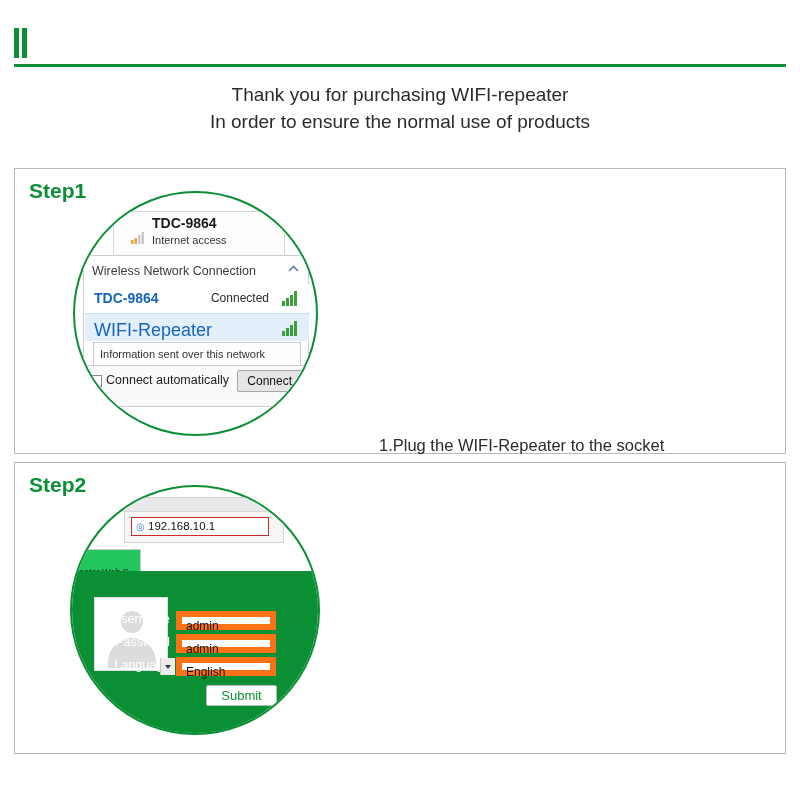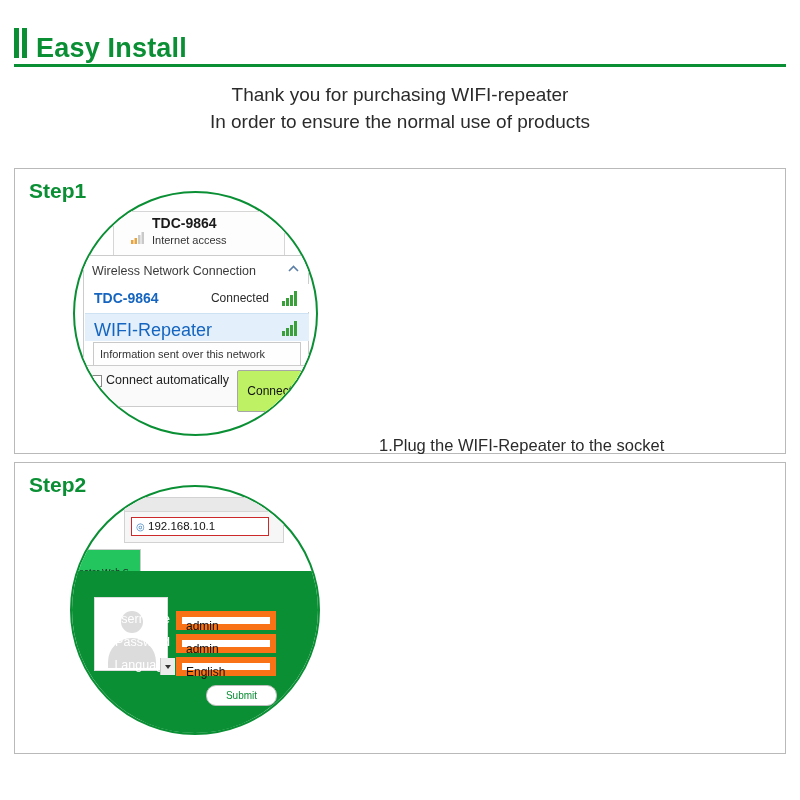--- a/index.html
+++ b/index.html
@@ -182,24 +182,24 @@
   .conn-bar .chk-label {
     position: absolute; left: 22px; top: 7px;
     font-size: 12.5px; color: #222;
   }
   .conn-bar .chk {
     position: absolute; left: 6px; top: 9px;
     width: 12px; height: 12px; border: 1px solid #8a8a8a; background: #fff;
   }
   .conn-bar .btn {
     position: absolute; right: 6px; top: 4px;
-    padding: 13px 9px;
+    padding: 3px 9px;
     font-size: 12px;
     border: 1px solid #a6a6a6;
-    background: #bef264;
+    background: #e5e5e5;
     color: #111;
     border-radius: 2px;
   }
 
   
   .browser-bar {
     position: absolute;
     left: 52px; top: 10px;
     width: 160px; height: 46px;
     background: #f6f6f6;
@@ -304,24 +304,24 @@
   #row-username { top: 124px; }
   #row-password { top: 147px; }
   #row-language { top: 170px; }
   .submit-btn {
     position: absolute;
     left: 134px; top: 198px;
     width: 71px; height: 21px;
     background: #ffffff;
     border: 1px solid #bdbdbd;
     color: #0a8f34;
-    font-size: 10px;
+    font-size: 13px;
     text-align: center;
     line-height: 19px;
-    border-radius: 10px;
+    border-radius: 2px;
   }
 
   
   .instr {
     position: absolute;
     color: #2b2b2b;
     font-size: 16.5px;
     line-height: 1.75;
   }
   #instr1 { left: 364px; top: 262px; width: 416px; }
@@ -354,21 +354,20 @@
 </head>
 <body>
 
 <div class="page">
 
   <div class="header">
     <span class="header-bars">
       <span></span>
         <span></span>
     </span>
-    <span class="header-title">Easy Install</span>
   </div>
   <div class="header-rule"></div>
 
   <div class="intro">
     <div>Thank you for purchasing WIFI-repeater</div>
     <div>In order to ensure the normal use of products</div>
   </div>
 
   <div class="panel" id="panel-step1">
     <div class="step-label">Step1</div>

